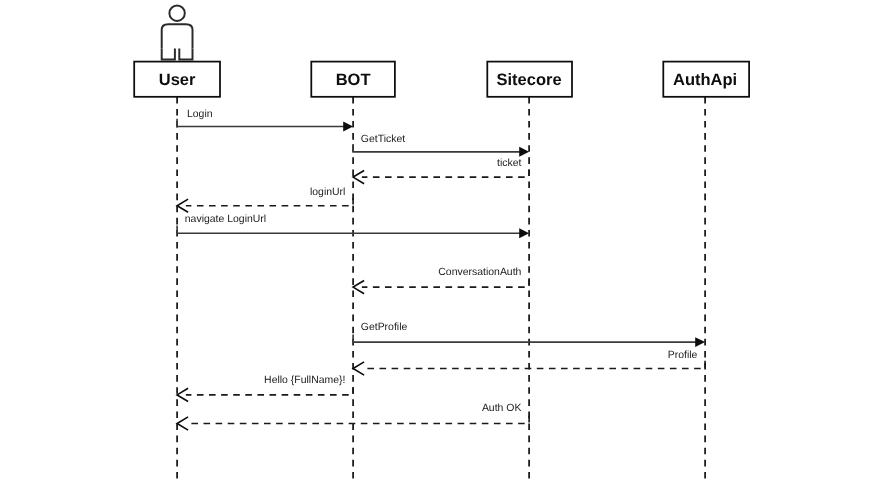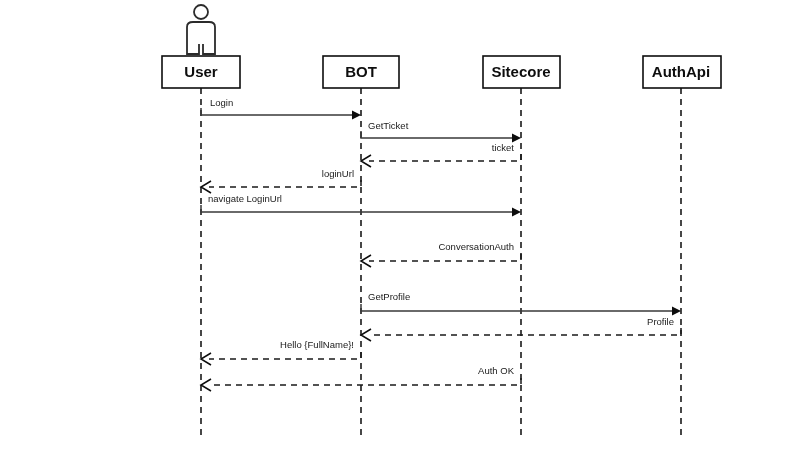--- a/index.html
+++ b/index.html
@@ -4,21 +4,21 @@
 <style>
   html,body{margin:0;padding:0;}
   body{
     width:800px;height:450px;
     background:#ffffff;
     font-family:"Liberation Sans", sans-serif;
     overflow:hidden;
   }
   #diagram{
     position:relative;
-    width:704px;height:450px;margin-left:40px;
+    width:704px;height:450px;
   }
   svg{display:block;}
   .lifeline-label{
     font-family:"Liberation Sans", sans-serif;
     font-size:15px;
     font-weight:700;
     fill:#0d0d0d;
     text-anchor:middle;
     dominant-baseline:middle;
   }

